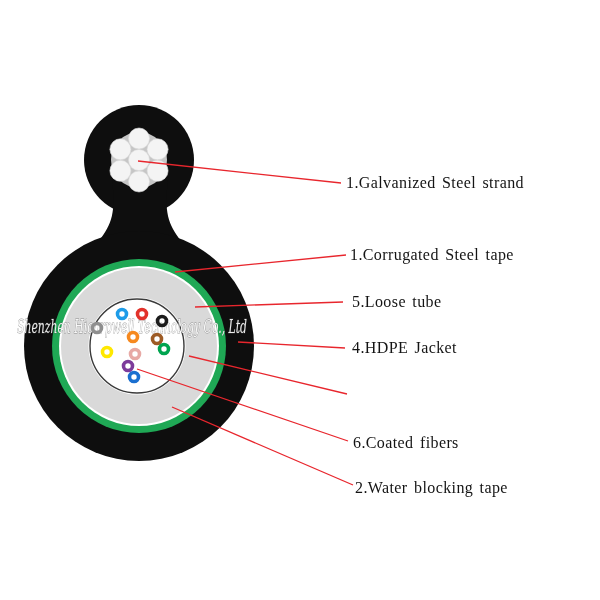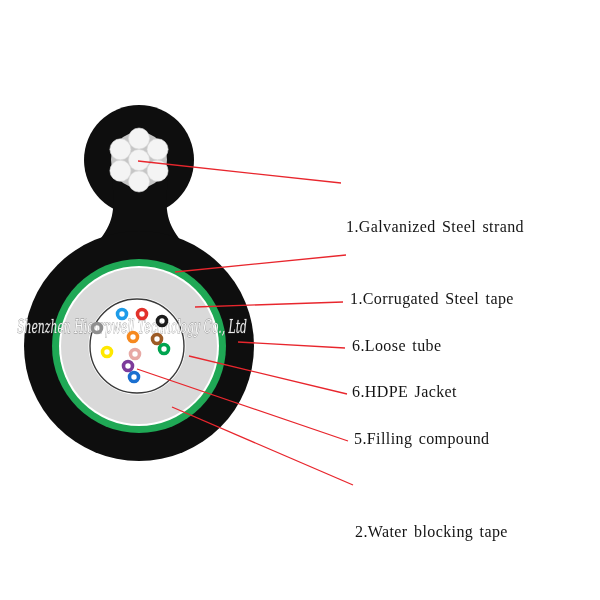--- a/index.html
+++ b/index.html
@@ -1,20 +1,20 @@
 <!DOCTYPE html>
 <html><head>
 <meta charset="utf-8">
 <style>
   html,body{margin:0;padding:0;background:#ffffff;}
   .stage{position:relative;width:600px;height:600px;background:#ffffff;overflow:hidden;
          font-family:"Liberation Serif", serif;}
   .stage svg{position:absolute;left:0;top:0;}
   .ann-label{position:absolute;white-space:nowrap;font-size:16px;line-height:20px;
-             color:#141414;letter-spacing:0.4px;word-spacing:2px;margin-top:44px;}
+             color:#141414;letter-spacing:0.4px;word-spacing:2px;}
   .watermark-text{font-family:"DejaVu Serif", serif;font-style:italic;font-size:19px;
                   paint-order:stroke;}
 </style>
 </head>
 <body>
 
 <div class="stage">
 
   <svg width="600" height="600" viewBox="0 0 600 600">
 
@@ -64,17 +64,17 @@
       <line x1="195" y1="307" x2="343" y2="302" stroke="#e8262d"></line>
       <line x1="238" y1="342" x2="345" y2="348" stroke="#e8262d"></line>
       <line x1="189" y1="356" x2="347" y2="394" stroke="#e8262d"></line>
       <line x1="137" y1="369" x2="348" y2="441" stroke="#e8262d"></line>
       <line x1="172" y1="407" x2="353" y2="485" stroke="#e8262d"></line>
     </g>
   </svg>
 
   <div class="ann-label" style="left:346px;top:173px">1.Galvanized Steel strand</div>
   <div class="ann-label" style="left:350px;top:245px">1.Corrugated Steel tape</div>
-  <div class="ann-label" style="left:352px;top:292px">6.Loose tube</div>
-  <div class="ann-label" style="left:352px;top:338px">6.HDPE Jacket</div>
-  <div class="ann-label" style="left:354px;top:385px">5.Filling compound</div>
+  <div class="ann-label" style="left:352px;top:292px">5.Loose tube</div>
+  <div class="ann-label" style="left:352px;top:338px">4.HDPE Jacket</div>
+  <div class="ann-label" style="left:353px;top:433px">6.Coated fibers</div>
   <div class="ann-label" style="left:355px;top:478px">2.Water blocking tape</div>
 </div>
 
 </body></html>

